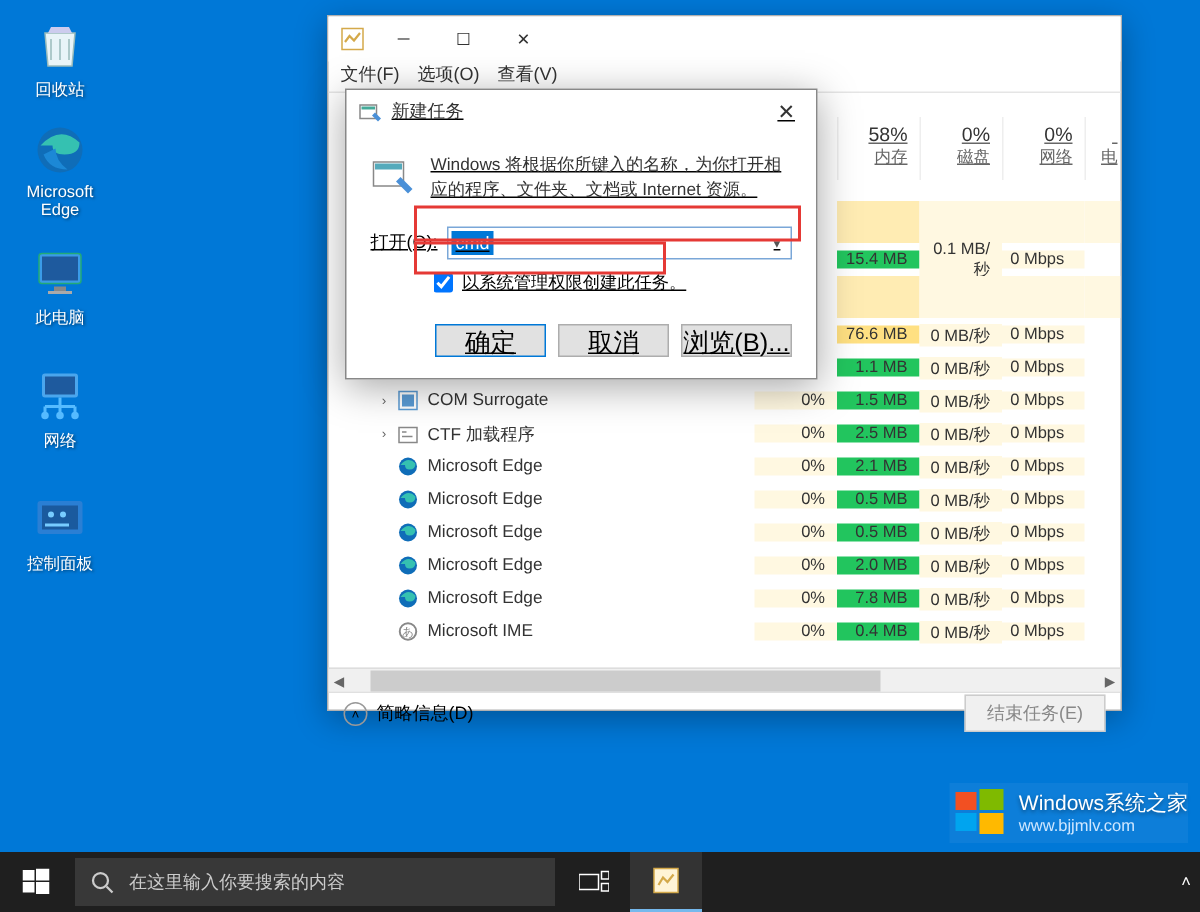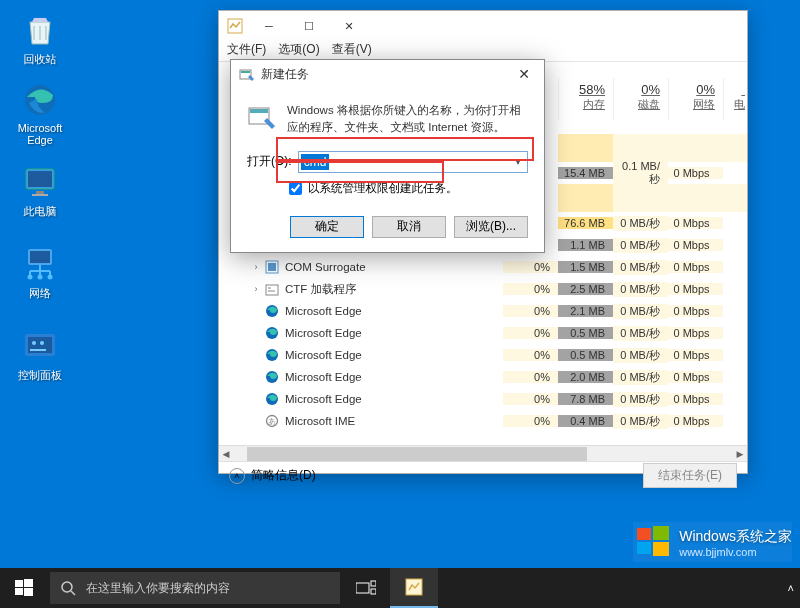--- a/index.html
+++ b/index.html
@@ -26,65 +26,65 @@
     .tm-headers .hcell .pct { font-size: 13px; color: #333; }
     .tm-headers .hcell.last { width: 24px; padding: 4px 2px; }
     
     .processes { position: absolute; top: 72px; left: 8px; right: 0; }
     .prow { display: flex; height: 22px; align-items: center; font-size: 11.5px; color: #333; }
     .prow .expand { width: 14px; font-size: 9px; color: #666; text-align: center; }
     .prow .picon { width: 18px; height: 16px; display: flex; align-items: center; justify-content: center; margin-right: 4px; }
     .prow .pname { flex: 1; }
     .prow .pcell { width: 55px; text-align: right; padding-right: 8px; font-size: 11px; }
     .prow .pcell.cpu { background: #fff8e1; }
-    .prow .pcell.mem { background: #a3a3a3; }
+    .prow .pcell.mem { background: #22c55e; }
     .prow .pcell.disk { background: #fff8e1; }
     .prow .pcell.net { background: #fff8e1; text-align: center; }
     .prow .pcell.mem.high { background: #ffe082; }
     .row-gap { height: 28px; display: flex; }
     .row-gap .gcell { width: 55px; }
     .row-gap .gspace { flex: 1; }
     .row-gap .gcell.mem { background: #ffecb3; }
     .row-gap .gcell.disk { background: #fff8e1; }
     .row-gap .gcell.net { background: #fff8e1; }
     
     .tm-footer { height: 28px; border-top: 1px solid #e0e0e0; display: flex; align-items: center; padding: 0 10px; font-size: 12px; }
     .tm-footer .fewer { display: flex; align-items: center; gap: 6px; cursor: pointer; }
     .tm-footer .fewer .circ { width: 16px; height: 16px; border: 1px solid #999; border-radius: 50%; display: flex; align-items: center; justify-content: center; font-size: 9px; }
     .tm-footer .endtask { margin-left: auto; padding: 3px 14px; border: 1px solid #ccc; background: #f0f0f0; color: #888; font-size: 12px; }
     .scrollbar-h { height: 16px; background: #f0f0f0; border-top: 1px solid #ddd; display: flex; align-items: center; }
     .scrollbar-h .thumb { width: 340px; height: 14px; background: #ccc; margin-left: 14px; }
     .scrollbar-h .arr { width: 14px; text-align: center; font-size: 9px; color: #666;}
     
     
-    .newtask { position: absolute; left: 230px; top: 59px; width: 315px; background: #fff; border: 1px solid #888; box-shadow: 0 5px 25px rgba(0,0,0,0.35); }
+    .newtask { position: absolute; left: 230px; top: 59px; width: 315px; background: #fff; border: 1px solid #888; box-shadow: 0 5px 25px rgba(0,0,0,0.35); text-decoration: underline; }
     .newtask-title { height: 28px; display: flex; align-items: center; padding: 0 8px; color: #333; font-size: 12px; }
     .newtask-title .nt-icon { width: 16px; height: 16px; margin-right: 6px; }
     .newtask-title .nt-close { margin-left: auto; font-size: 14px; padding: 0 6px; }
     .newtask-body { padding: 14px 16px 10px; }
     .nt-desc { display: flex; gap: 10px; margin-bottom: 14px; }
     .nt-desc .nt-bigicon { width: 30px; height: 30px; flex-shrink: 0; }
     .nt-desc .nt-text { font-size: 11.5px; color: #333; line-height: 1.5; }
     .nt-open-row { display: flex; align-items: center; gap: 6px; margin-bottom: 8px; }
     .nt-open-row label { font-size: 12px; }
     .nt-combo { flex: 1; height: 22px; border: 1px solid #7aa7d8; display: flex; align-items: center; position: relative; }
     .nt-combo .sel-text { background: #0078d7; color: #fff; padding: 1px 3px; font-size: 12px; margin-left: 2px; }
     .nt-combo .dd { margin-left: auto; width: 18px; text-align: center; font-size: 9px; color: #555; }
     .nt-check-row { display: flex; align-items: center; gap: 6px; margin-left: 42px; font-size: 11.5px; }
     .nt-check-row input { width: 13px; height: 13px; }
     .redbox1 { position: absolute; border: 2.5px solid #e53935; left: 276px; top: 137px; width: 258px; height: 24px; pointer-events: none; z-index: 50; }
     .redbox2 { position: absolute; border: 2.5px solid #e53935; left: 276px; top: 161px; width: 168px; height: 22px; pointer-events: none; z-index: 50; }
     .nt-buttons { display: flex; gap: 8px; justify-content: flex-end; padding: 10px 16px 14px; }
-    .nt-buttons button { width: 74px; height: 22px; background: #e1e1e1; border: 1px solid #adadad; font-size: 12px; cursor: pointer; }
+    .nt-buttons button { width: 74px; height: 22px; background: #e1e1e1; border: 1px solid #adadad; font-size: 17px; cursor: pointer; }
     .nt-buttons button.primary { border: 1.5px solid #0078d7; }
     
     
     .taskbar { position: absolute; bottom: 0; left: 0; width: 100%; height: 40px; background: #1f1f1f; display: flex; align-items: center; }
     .start-btn { width: 48px; height: 40px; display: flex; align-items: center; justify-content: center; }
-    .search-box { width: 290px; height: 32px; background: #383838; display: flex; align-items: center; padding: 0 10px; color: #ccc; font-size: 12px; margin: 0 2px; }
+    .search-box { width: 320px; height: 32px; background: #383838; display: flex; align-items: center; padding: 0 10px; color: #ccc; font-size: 12px; margin: 0 2px; }
     .search-box .sicon { margin-right: 10px; }
     .tb-icon { width: 48px; height: 40px; display: flex; align-items: center; justify-content: center; color: #fff; }
     .tb-icon.active { border-bottom: 2px solid #76b9ed; background: #333; }
     .tb-tray { margin-left: auto; display: flex; align-items: center; gap: 10px; padding: 0 6px; color: #fff; font-size: 11px; }
     
     
     .watermark { position: absolute; right: 8px; bottom: 46px; display: flex; align-items: center; gap: 6px; background: rgba(255,255,255,0.05); }
     .watermark .wmlogo { width: 40px; height: 40px; }
     .watermark .wmtext { color: #fff; font-size: 14px; text-shadow: 0 1px 3px rgba(0,0,0,.4); }
     .watermark .wmurl { color: #cfe7ff; font-size: 11px; display: block; }

